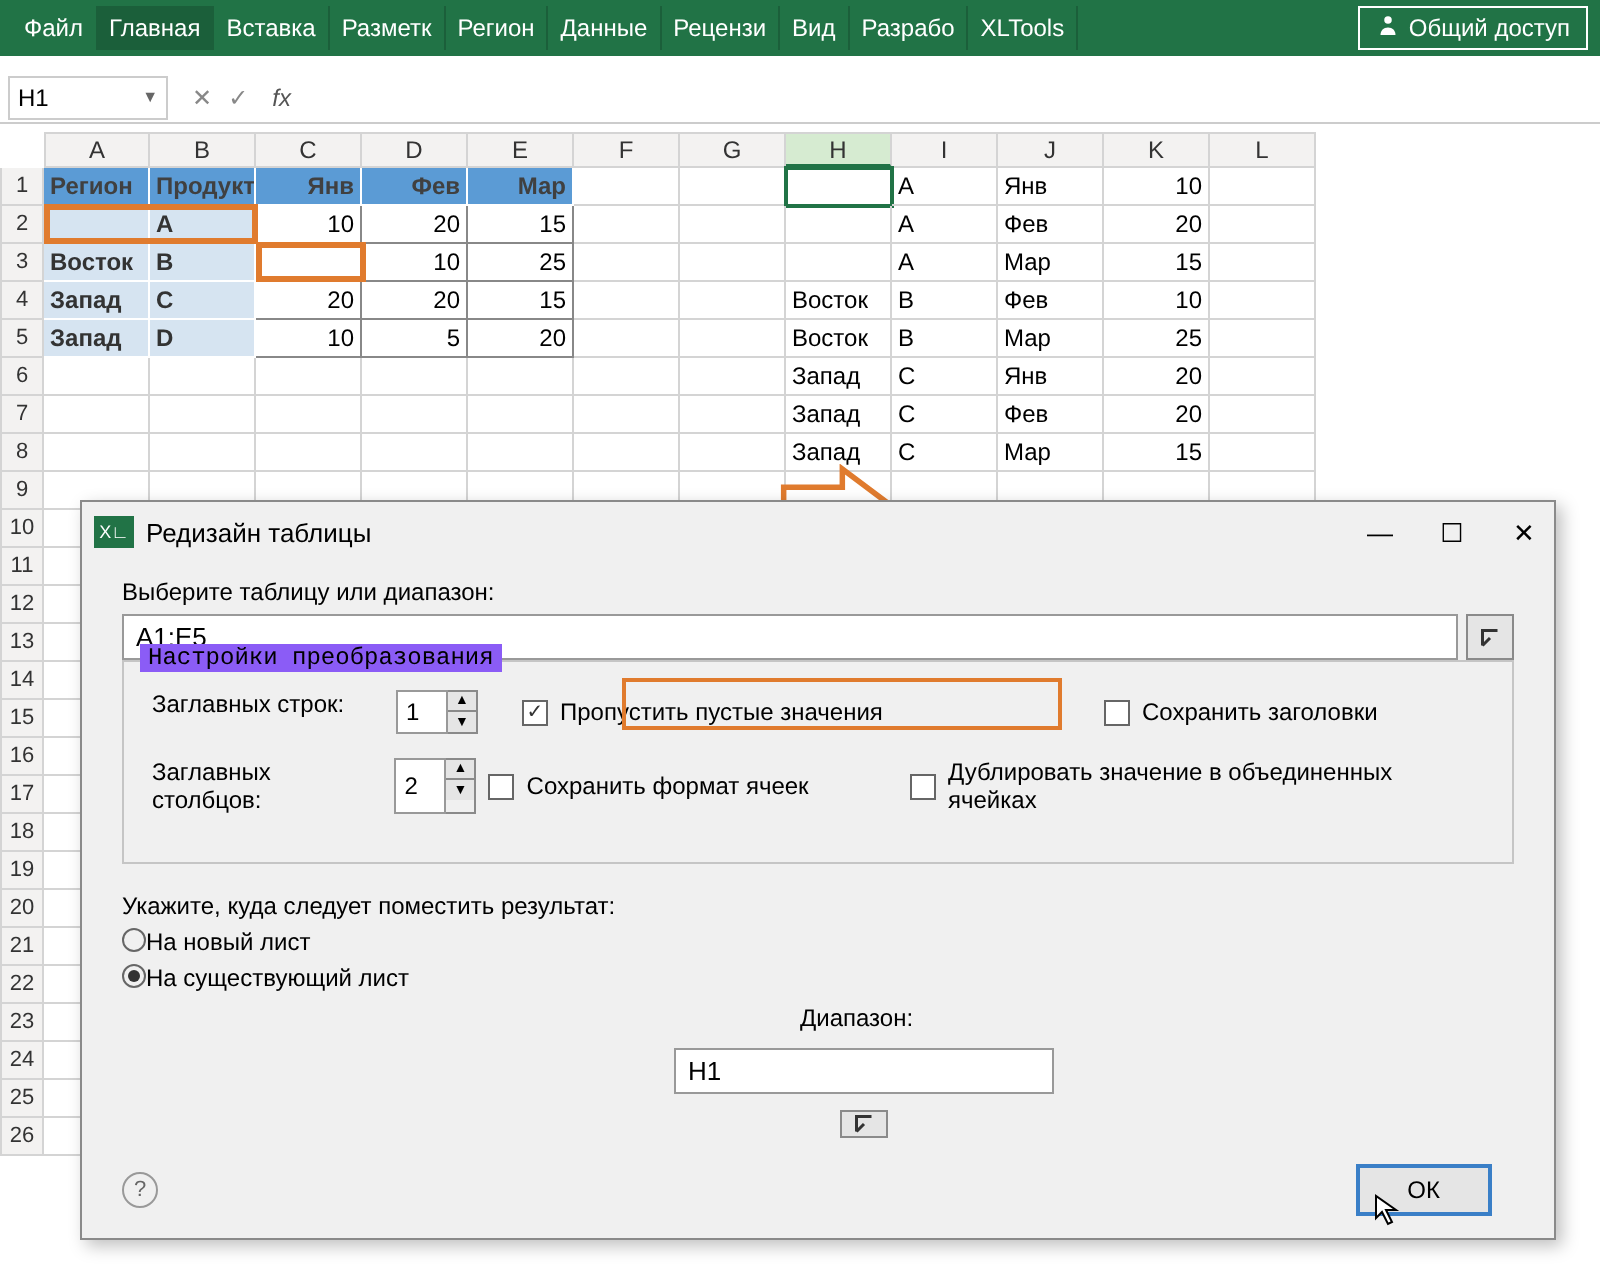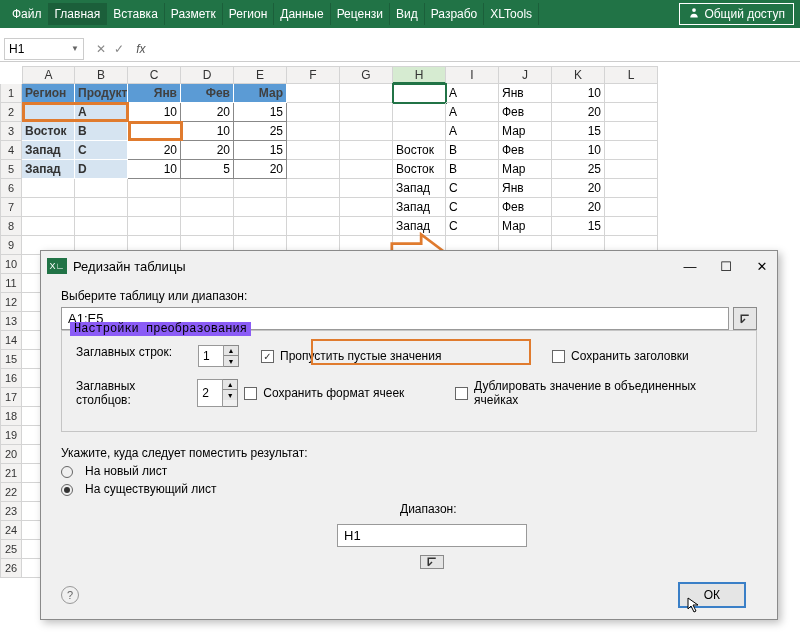--- a/index.html
+++ b/index.html
@@ -59,21 +59,21 @@
 .group-row:last-child { margin-bottom: 0; }
 .glabel { width: 116px; font-size: 12px; }
 .spin { display: flex; }
 .spin-inp { width: 26px; border: 1px solid #999; padding: 2px 4px; font-size: 12px; background: #fff; text-align: left; }
 .spin-btns { display: flex; flex-direction: column; border: 1px solid #8a8a8a; border-left: none; }
 .spin-btns div { width: 14px; height: 10px; background: #e5e5e5; font-size: 7px; display: flex; align-items: center; justify-content: center; border-bottom: 1px solid #8a8a8a; }
 .spin-btns div:last-child { border-bottom: none; }
 .chk-wrap { display: flex; align-items: center; gap: 6px; font-size: 12px; margin-left: 16px; position: relative; }
 .chk { width: 13px; height: 13px; border: 1px solid #666; background: #fff; display: inline-flex; align-items: center; justify-content: center; font-size: 10px; color: #333; }
 .chk-right { margin-left: auto; width: 190px; }
-.radio-row { display: flex; align-items: flex-end; gap: 12px; font-size: 12px; margin: 4px 0; }
+.radio-row { display: flex; align-items: flex-start; gap: 0; font-size: 12px; margin: 4px 0; }
 .radio { width: 12px; height: 12px; border: 1px solid #666; border-radius: 50%; display: inline-flex; align-items: center; justify-content: center; }
 .radio.on::after { content: ""; width: 6px; height: 6px; background: #333; border-radius: 50%; }
 .dest-row { display: flex; align-items: center; gap: 8px; margin: 6px 0 0 46px; flex-direction: column; }
 .dest-lbl { font-size: 12px; width: 64px; }
 .dlg-footer { position: absolute; bottom: 12px; left: 20px; right: 20px; display: flex; align-items: center; }
 .help { width: 18px; height: 18px; border: 1px solid #999; border-radius: 50%; display: flex; align-items: center; justify-content: center; font-size: 11px; color: #666; }
 .dlg-footer .sp { flex: 1; }
 .btn { border: 1px solid #8a8a8a; background: #e5e5e5; padding: 4px 24px; font-size: 12px; cursor: pointer; }
 .btn.primary { border: 1px solid #3a7fc7; outline: 1px solid #3a7fc7; margin-left: 39px; }
 .cursor { position: absolute; width: 16px; height: 16px; }

